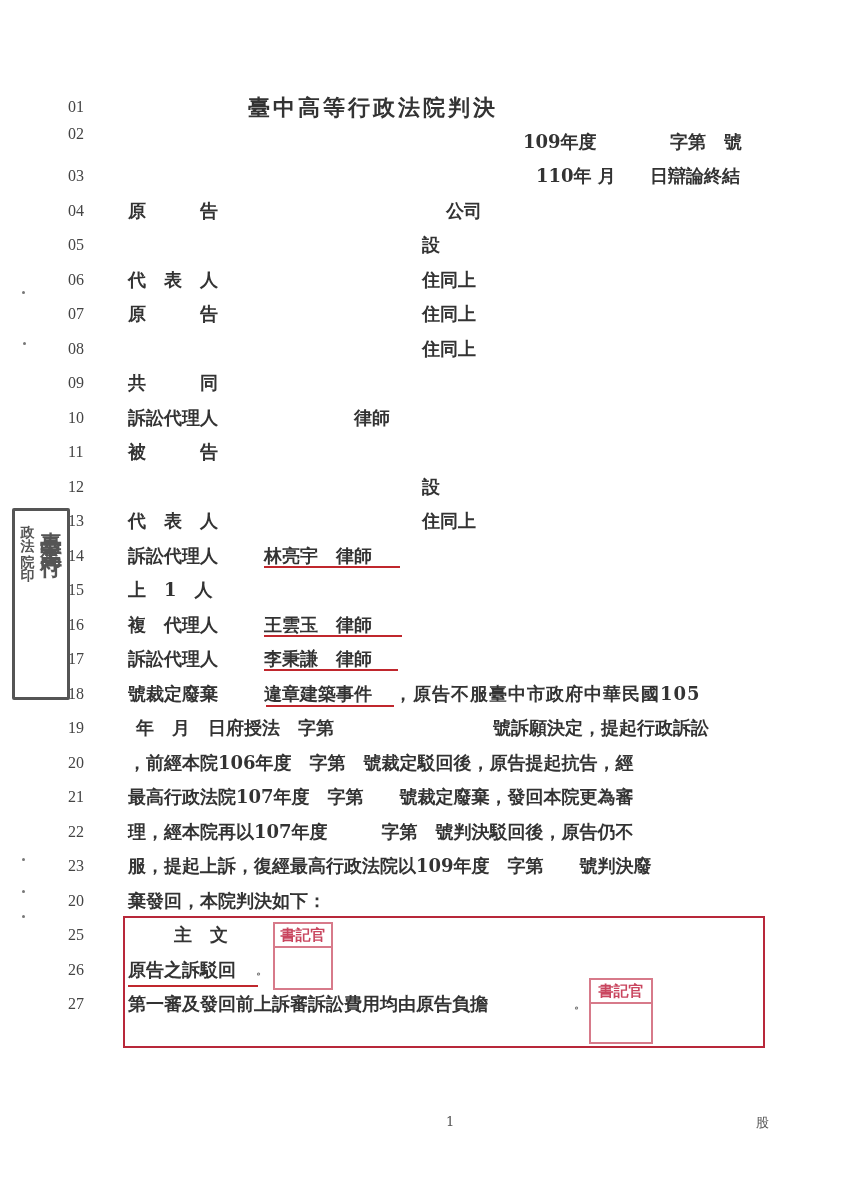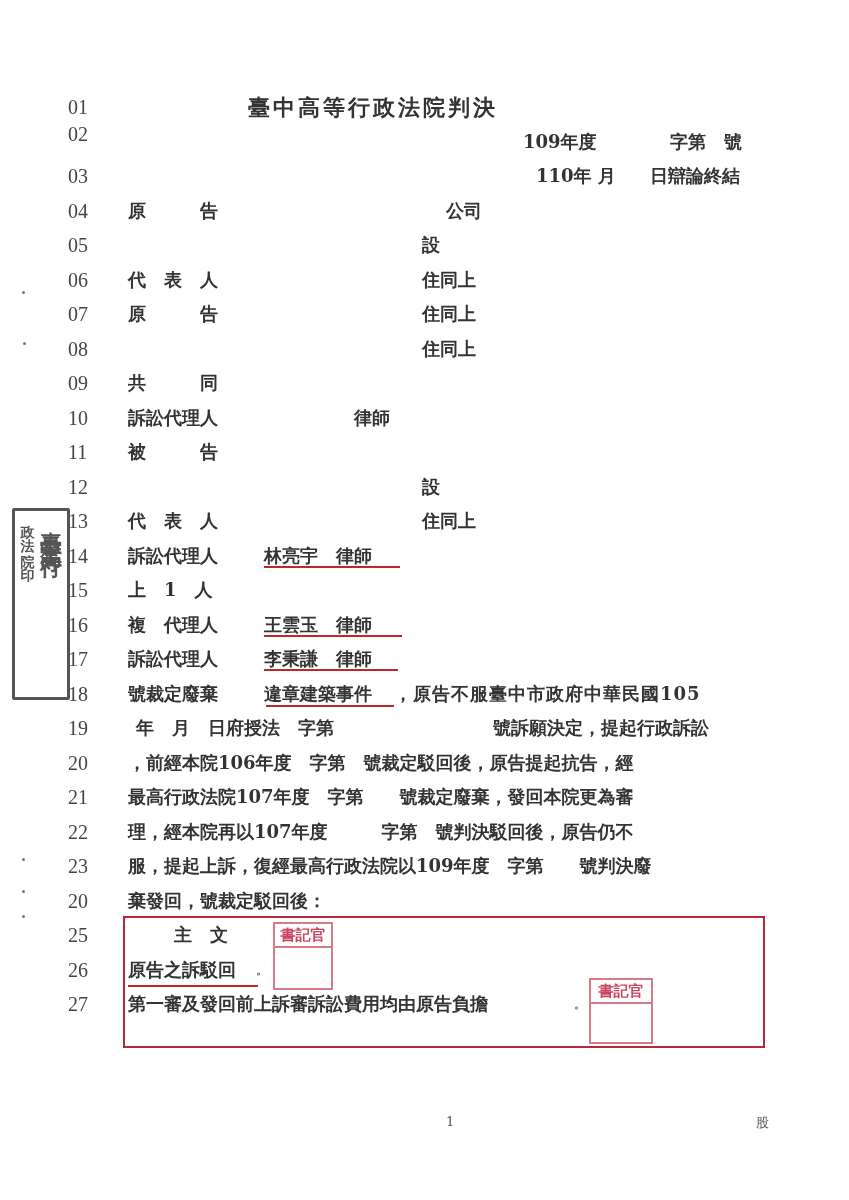--- a/index.html
+++ b/index.html
@@ -2,21 +2,21 @@
 <html><head>
   <meta charset="utf-8">
   <style>
     html, body { margin: 0; padding: 0; }
     body {
       width: 849px; height: 1200px; background: #ffffff; position: relative; overflow: hidden;
       font-family: "DejaVu Serif", "Liberation Serif", serif; color: #3a3a3a;
     }
     .ln {
       position: absolute; left: 68px; font-family: "Liberation Serif", "DejaVu Serif", serif;
-      font-size: 20px; color: #444; line-height: 24px; letter-spacing: 0px;
+      font-size: 16px; color: #444; line-height: 24px; letter-spacing: 0px;
     }
     .t { position: absolute; font-size: 18px; line-height: 24px; color: #333; white-space: pre; font-weight: 600; }
     .title { font-size: 22px; letter-spacing: 3px; font-weight: 700; }
     .ul { position: absolute; height: 2px; background: #c0272d; }
     .redbox { position: absolute; left: 123px; top: 916px; width: 642px; height: 132px; border: 2px solid #b8283a; box-sizing: border-box; }
     .stamp {
       position: absolute; border: 2px solid #d77a8a; box-sizing: border-box; background: transparent;
     }
     .stamp .hdr {
       height: 22px; border-bottom: 2px solid #d77a8a; color: #c9465f; font-size: 15px; font-weight: 700;
@@ -109,21 +109,21 @@
 <div class="ul" style="left:266px;top:705px;width:128px"></div>
 <div class="t" style="left:394px;top:682px;letter-spacing:1px">，原告不服臺中市政府中華民國105</div>
 
 <div class="t" style="left:136px;top:716px">年　月　日府授法　字第</div>
 <div class="t" style="left:493px;top:716px">號訴願決定，提起行政訴訟</div>
 
 <div class="t" style="left:128px;top:751px">，前經本院106年度　字第　號裁定駁回後，原告提起抗告，經</div>
 <div class="t" style="left:128px;top:785px">最高行政法院107年度　字第　　號裁定廢棄，發回本院更為審</div>
 <div class="t" style="left:128px;top:820px">理，經本院再以107年度　　　字第　號判決駁回後，原告仍不</div>
 <div class="t" style="left:128px;top:854px">服，提起上訴，復經最高行政法院以109年度　字第　　號判決廢</div>
-<div class="t" style="left:128px;top:889px">棄發回，號裁定駁回後：</div>
+<div class="t" style="left:128px;top:889px">棄發回，本院判決如下：</div>
 
 <div class="redbox"></div>
 <div class="t" style="left:174px;top:923px">主　文</div>
 <div class="t" style="left:128px;top:958px">原告之訴駁回</div>
 <div class="t" style="left:256px;top:958px;font-size:12px;color:#777">。</div>
 <div class="ul" style="left:128px;top:985px;width:130px"></div>
 <div class="t" style="left:128px;top:992px">第一審及發回前上訴審訴訟費用均由原告負擔</div>
 <div class="t" style="left:574px;top:992px;font-size:12px;color:#777">。</div>
 
 <div class="stamp" style="left:273px;top:922px;width:60px;height:68px">

